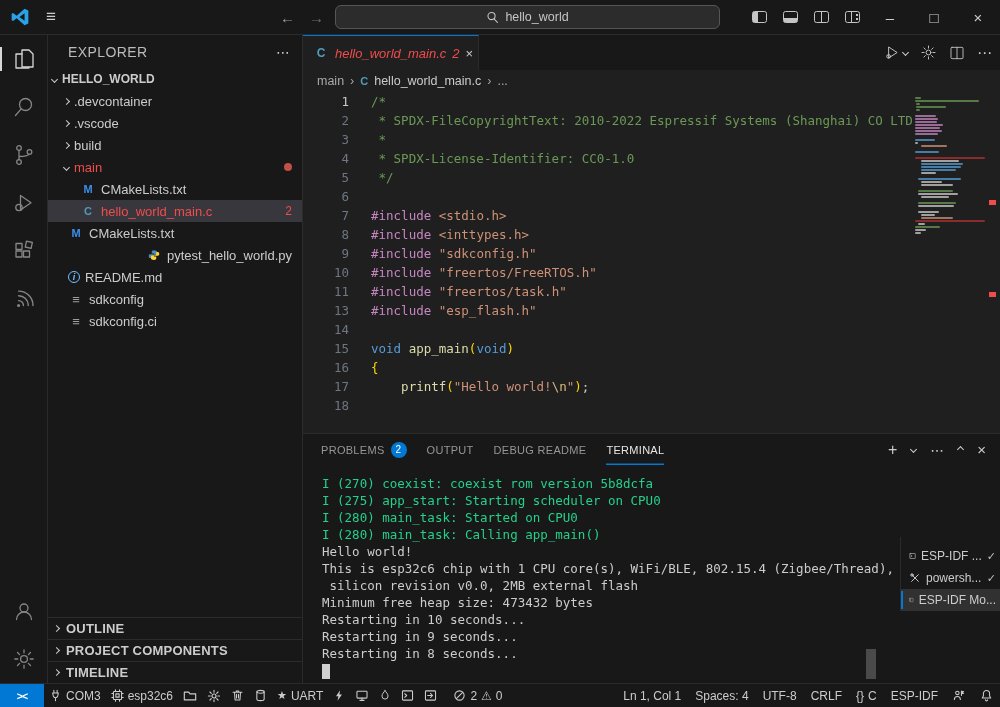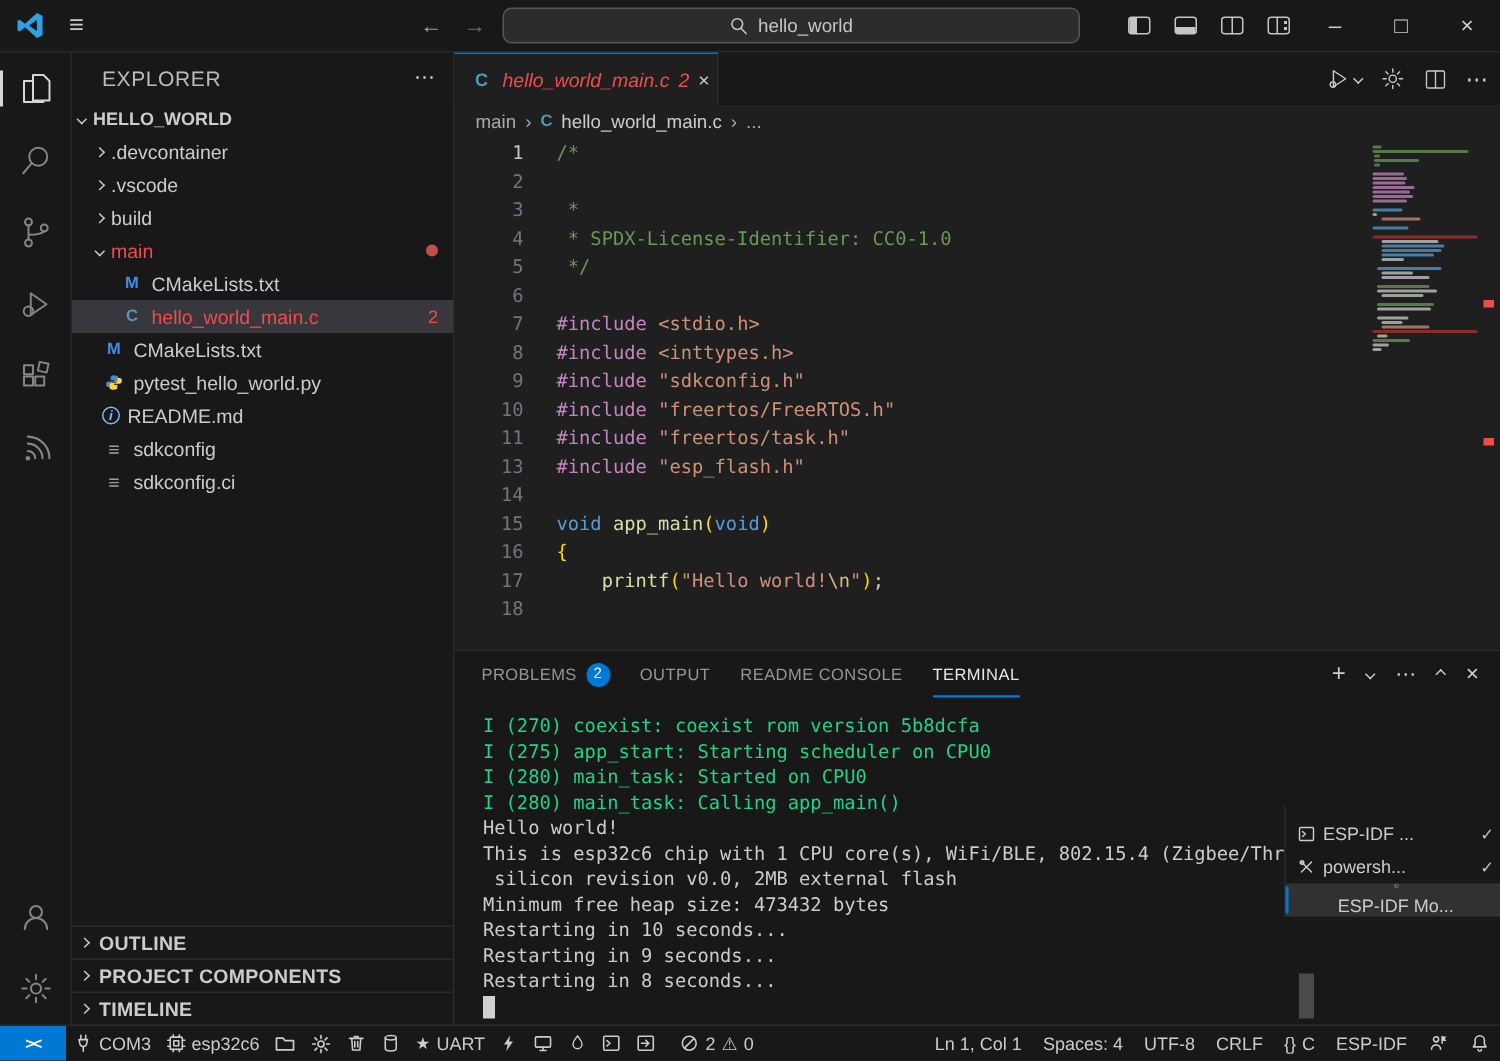--- a/index.html
+++ b/index.html
@@ -110,24 +110,24 @@
     display:flex; align-items:center; justify-content:center; font-size:10px; }
   .pn-actions { position:absolute; right:14px; display:flex; align-items:center; gap:14px; color:#cccccc; }
   .pn-plus { font-size:16px; font-weight:300; cursor:pointer; }
   .pn-body { flex:1; display:flex; min-height:0;align-items:center; }
   .term { flex:1; position:relative; font-family:"DejaVu Sans Mono",monospace; font-size:12.5px;
     padding:7px 0 0 19px; overflow:hidden; }
   .tline { height:17px; white-space:pre; }
   .tg { color:var(--termGreen); } .tw { color:#cccccc; }
   .curs { display:inline-block; width:8px; height:15px; background:#cfcfcf; vertical-align:middle; }
   .tscroll { position:absolute; right:3px; bottom:28px; width:10px; height:30px; background:#4a4a4a; }
-  .sessions { width:144px; border-left:1px solid var(--border); padding-top:8px; flex:none; }
+  .sessions { width:100px; border-left:1px solid var(--border); padding-top:8px; flex:none; }
   .sess { height:22px; display:flex; align-items:center; gap:5px; padding:0 4px 0 8px; font-size:12px;
     color:#cccccc; cursor:pointer; position:relative; white-space:nowrap; }
-  .sess.sel { background:#313131;flex-direction:column; }
+  .sess.sel { background:#313131; }
   .sess.sel::before { content:""; position:absolute; left:0; top:2px; bottom:2px; width:2px; background:var(--accent); }
   .sess .ck { margin-left:auto; font-size:11px; color:#c0c0c0; }
 
   
   .statusbar { height:24px; background:var(--bgDark); border-top:1px solid var(--border);
     display:flex; align-items:center; font-size:12px; color:#cccccc; flex:none; }
   .st { display:flex; align-items:center; gap:4px; padding:0 5px; height:24px; cursor:pointer; }
   .st-remote { background:var(--accent); color:#ffffff; width:44px; justify-content:center;
     font-weight:bold; font-size:10.5px; letter-spacing:-1px; }
   .st-right { margin-left:auto; display:flex; align-items:center; }
@@ -257,21 +257,21 @@
           </div>
           <div class="trow sel" style="padding-left: 32px;">
             <span class="fico" style="color:var(--cfile)">C</span>
             <span class="lbl err">hello_world_main.c</span>
             <span class="badge">2</span>
           </div>
           <div class="trow" style="padding-left: 20px;">
             <span class="fico" style="color:var(--mfile)">M</span>
             <span class="lbl ">CMakeLists.txt</span>
           </div>
-          <div class="trow" style="padding-left: 20px;">
+          <div class="trow" style="padding-left: 20px; justify-content: flex-end;">
             <span class="fico">
               <svg width="12" height="12" viewBox="0 0 16 16">
                 <path d="M8 1.5c-2.4 0-3 1-3 2.2V6h3v1H2.8C1.6 7 1 8 1 9.5S1.6 12 2.8 12H5v-2c0-1.3 1-2.3 2.3-2.3H10c1.1 0 2-.9 2-2V3.7C12 2.5 10.4 1.5 8 1.5z" fill="var(--pyblue)"></path>
                 <path d="M8 14.5c2.4 0 3-1 3-2.2V10H8V9h5.2c1.2 0 1.8-1 1.8-2.5S14.4 4 13.2 4H11v2c0 1.3-1 2.3-2.3 2.3H6c-1.1 0-2 .9-2 2v2.3c0 1.2 1.6 1.9 4 1.9z" fill="var(--pyyellow)"></path>
               </svg>
             </span>
             <span class="lbl ">pytest_hello_world.py</span>
           </div>
           <div class="trow" style="padding-left: 20px;">
             <span class="fico" style="color:var(--info);border:1px solid var(--info);border-radius:50%;width:12px;height:12px;font-size:9px;align-items:center;font-style:italic">i</span>
@@ -335,21 +335,21 @@
         <span>›</span>
         <span class="fico" style="color:var(--cfile);font-size:11px">C</span>
         <span style="color:#cccccc">hello_world_main.c</span>
         <span>›</span>
         <span>...</span>
       </div>
 
       <div class="codearea">
         <div id="codelines">
             <div class="cline"><span class="lnum cur">1</span><span class="ltext"><span class="tk-cm">/*</span></span></div>
-            <div class="cline"><span class="lnum ">2</span></div>
+            <div class="cline"><span class="lnum ">2</span><span class="ltext"><span class="tk-cm"> * SPDX-FileCopyrightText: 2010-2022 Espressif Systems (Shanghai) CO LTD</span></span></div>
             <div class="cline"><span class="lnum ">3</span><span class="ltext"><span class="tk-cm"> *</span></span></div>
             <div class="cline"><span class="lnum ">4</span><span class="ltext"><span class="tk-cm"> * SPDX-License-Identifier: CC0-1.0</span></span></div>
             <div class="cline"><span class="lnum ">5</span><span class="ltext"><span class="tk-cm"> */</span></span></div>
             <div class="cline"><span class="lnum ">6</span><span class="ltext"></span></div>
             <div class="cline"><span class="lnum ">7</span><span class="ltext"><span class="tk-dir">#include</span><span class="tk-pl"> </span><span class="tk-str">&lt;stdio.h&gt;</span></span></div>
             <div class="cline"><span class="lnum ">8</span><span class="ltext"><span class="tk-dir">#include</span><span class="tk-pl"> </span><span class="tk-str">&lt;inttypes.h&gt;</span></span></div>
             <div class="cline"><span class="lnum ">9</span><span class="ltext"><span class="tk-dir">#include</span><span class="tk-pl"> </span><span class="tk-str">"sdkconfig.h"</span></span></div>
             <div class="cline"><span class="lnum ">10</span><span class="ltext"><span class="tk-dir">#include</span><span class="tk-pl"> </span><span class="tk-str">"freertos/FreeRTOS.h"</span></span></div>
             <div class="cline"><span class="lnum ">11</span><span class="ltext"><span class="tk-dir">#include</span><span class="tk-pl"> </span><span class="tk-str">"freertos/task.h"</span></span></div>
             <div class="cline"><span class="lnum ">13</span><span class="ltext"><span class="tk-dir">#include</span><span class="tk-pl"> </span><span class="tk-str">"esp_flash.h"</span></span></div>
@@ -416,21 +416,21 @@
       <div class="panel">
         <div class="pn-head">
           <div class="ptab">
             <span>PROBLEMS</span>
             <span class="pbadge">2</span>
           </div>
           <div class="ptab">
             <span>OUTPUT</span>
           </div>
           <div class="ptab">
-            <span>README CONSOLE</span>
+            <span>DEBUG README</span>
           </div>
           <div class="ptab on">
             <span>TERMINAL</span>
           </div>
           <div class="pn-actions">
             <span class="pn-plus">+</span>
             <span class="cv d"></span>
             <span style="font-size:14px">⋯</span>
             <span class="cv u"></span>
             <span style="font-size:15px">×</span>

